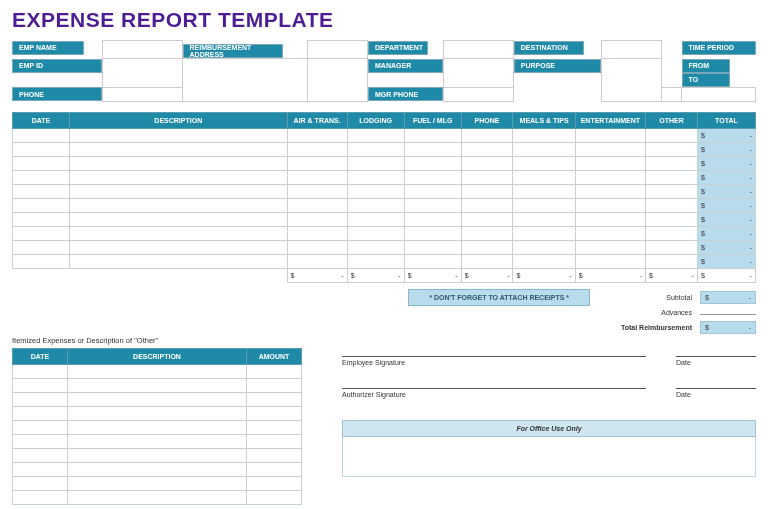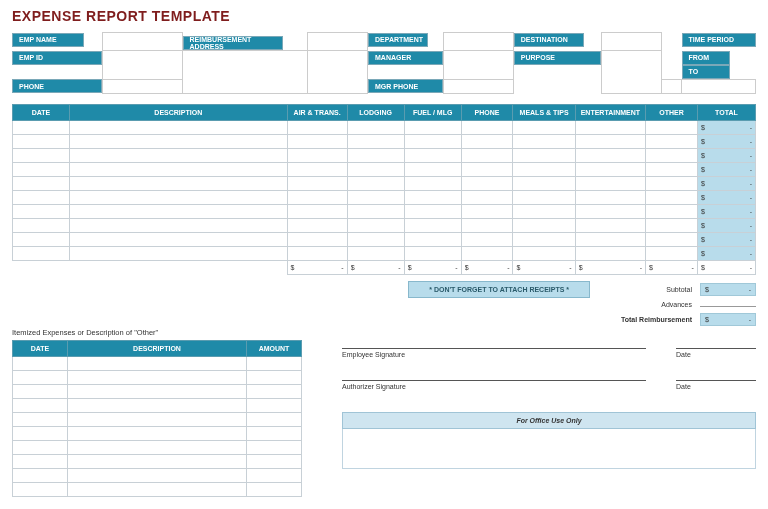--- a/index.html
+++ b/index.html
@@ -5,22 +5,22 @@
   * { box-sizing: border-box; margin: 0; padding: 0; }
   body {
     font-family: Arial, sans-serif;
     background: #fff;
     padding: 8px 12px;
     font-size: 8px;
     color: #333;
     width: 768px;
   }
   .title {
-    color: #7f1d1d;
-    font-size: 14px;
+    color: #4c1d95;
+    font-size: 21px;
     font-weight: bold;
     letter-spacing: 0.5px;
     margin-bottom: 8px;
   }
   .hcell {
     background: #1f8aa8;
     color: #fff;
     font-weight: bold;
     font-size: 7px;
     padding: 3px 6px;

